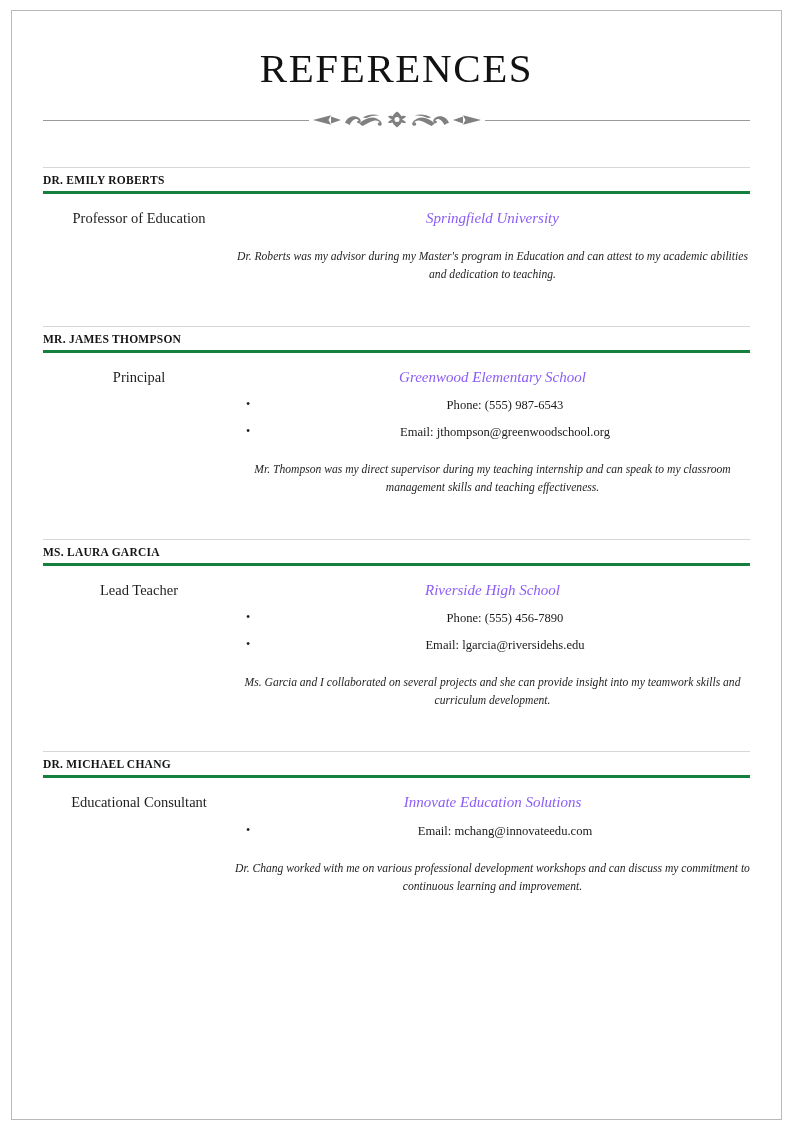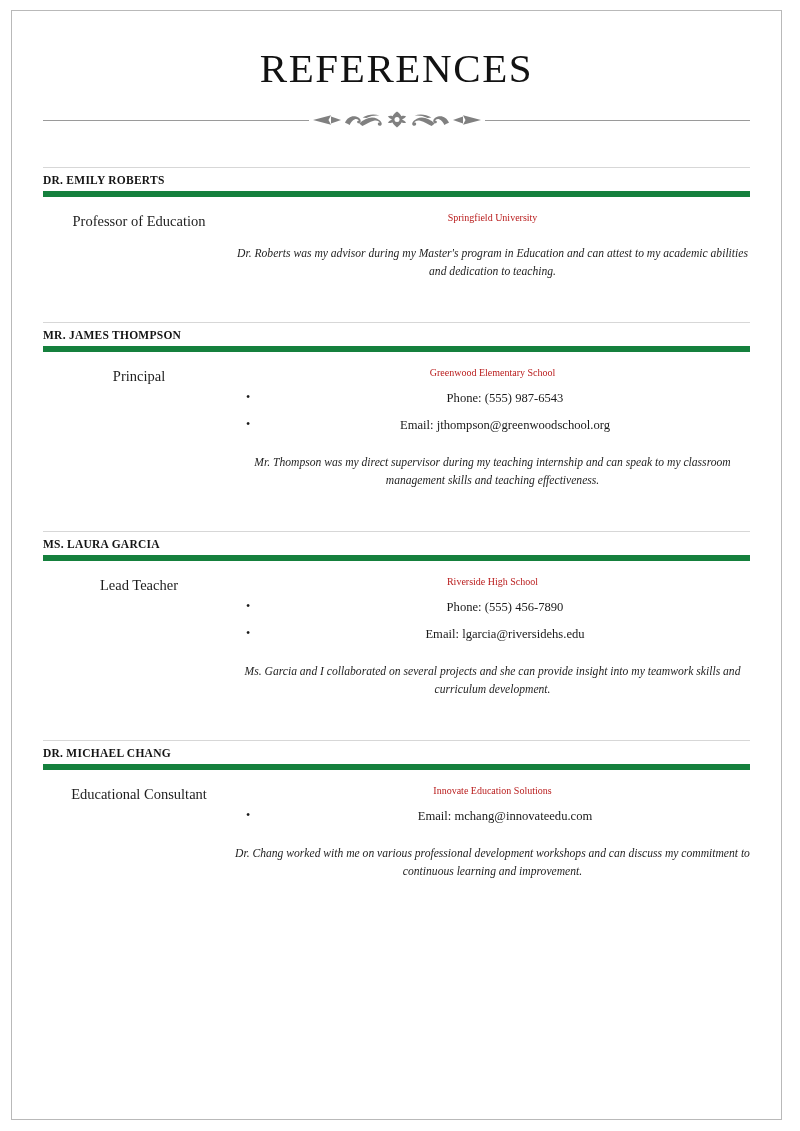--- a/index.html
+++ b/index.html
@@ -71,21 +71,21 @@
     margin-top: 30px;
   }
   .entry:first-of-type {
     margin-top: 37px;
   }
 
   .entry-name {
     margin: 0;
     padding: 6px 0 5px 0;
     border-top: 1px solid #d7d7d7;
-    border-bottom: 6px solid #15803d;
+    border-bottom: 3px solid #15803d;
     font-family: "Liberation Serif", "DejaVu Serif", serif;
     font-size: 11.5px;
     font-weight: 700;
     letter-spacing: 0.25px;
     color: #141414;
     text-transform: uppercase;
   }
 
   .entry-body {
     display: flex;
@@ -101,23 +101,24 @@
     color: #1d1d1d;
     padding-top: 1px;
   }
 
   .entry-detail {
     flex: 1 1 auto;
     min-width: 0;
   }
 
   .entry-org {
-    font-size: 10px;
+    font-size: 15px;
     line-height: 1.35;
-    color: #b91c1c;
+    color: #8b5cf6;
+    font-style: italic;
   }
 
   .contact-list {
     list-style: none;
     margin: 0;
     padding: 0;
   }
   .contact-item {
     position: relative;
     padding-left: 25px;

